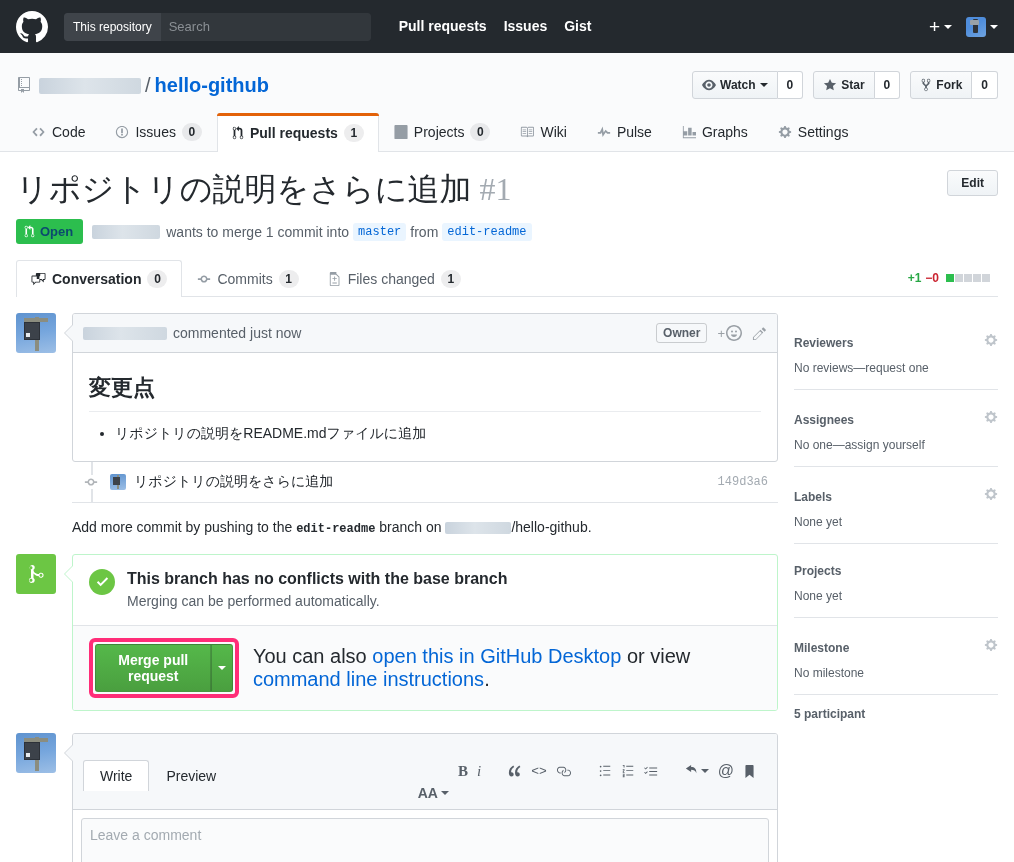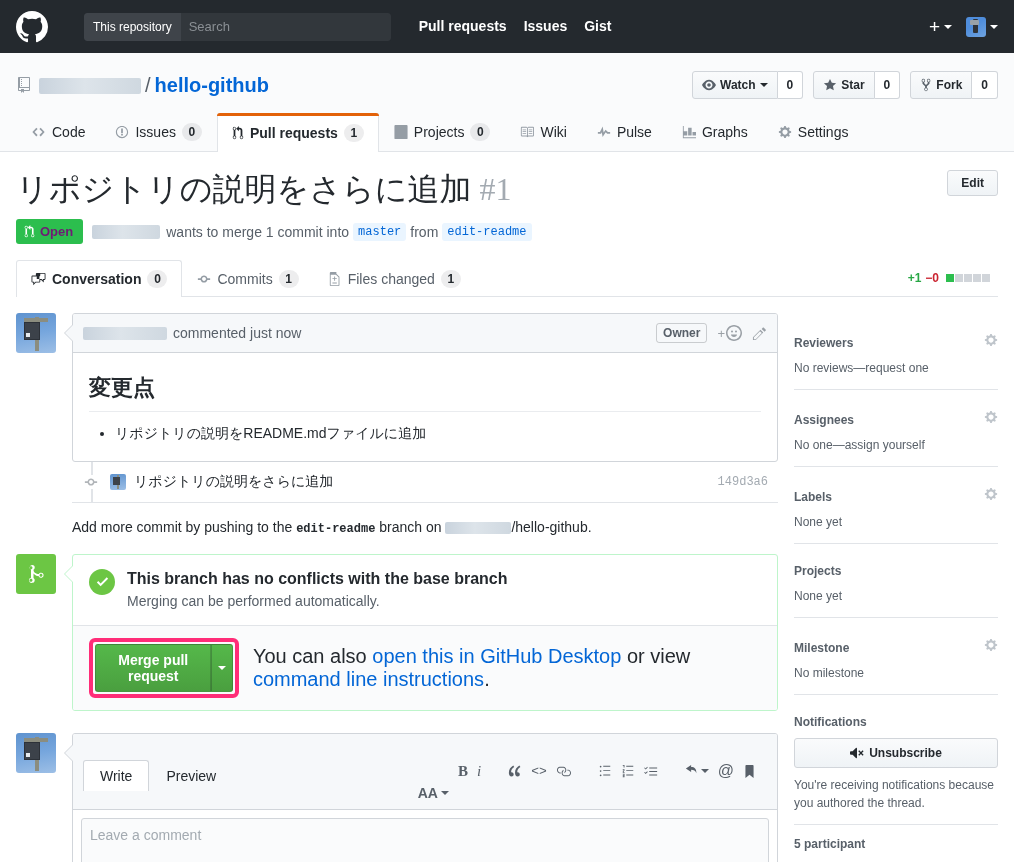--- a/index.html
+++ b/index.html
@@ -17,21 +17,21 @@
   .topnav {
     height: 53px;
     background: #24292e;
     display: flex;
     align-items: center;
     padding: 0 16px;
   }
   .gh-logo { width: 32px; height: 32px; fill: #fff; flex: 0 0 auto; }
   .searchwrap {
     display: flex; align-items: stretch;
-    margin-left: 36px;
+    margin-left: 16px;
     height: 28px;
     border-radius: 3px;
     overflow: hidden;
   }
   .scope {
     background: #3f444a;
     color: #fff;
     font-size: 12px;
     padding: 0 9px;
     display: flex; align-items: center;
@@ -170,21 +170,21 @@
     border: 1px solid #d1d5da;
     border-radius: 3px;
     font-size: 12px; font-weight: bold;
     padding: 5px 13px;
     cursor: pointer;
     color: #24292e;
   }
   .pr-meta { display: flex; align-items: center; margin-top: 11px; font-size: 14px; color: #586069; gap: 0; }
   .state-badge {
     background: #2cbe4e;
-    color: #701a75;
+    color: #0c4a6e;
     font-size: 13px; font-weight: bold;
     padding: 5px 10px 5px 8px;
     border-radius: 3px;
     display: inline-flex; align-items: center; gap: 5px;
     margin-right: 9px;
   }
   .state-badge svg { fill: #fff; }
   .branchtag {
     background: #eaf5ff;
     color: #0366d6;
@@ -848,30 +848,18 @@
       </div>
       <div class="sb-section">
         <div class="sb-head">
           <span>Milestone</span>
           <span class="gear"><svg width="14" height="14" viewBox="0 0 14 16">
                 <path d="M14 8.77v-1.6l-1.94-.64-.45-1.09.88-1.84-1.13-1.13-1.81.91-1.09-.45-.69-1.92h-1.6l-.63 1.94-1.11.45-1.84-.88-1.13 1.13.91 1.81-.45 1.09L0 7.23v1.59l1.94.64.45 1.09-.88 1.84 1.13 1.13 1.81-.91 1.09.45.69 1.92h1.59l.63-1.94 1.11-.45 1.84.88 1.13-1.13-.92-1.81.47-1.09L14 8.75v.02zM7 11c-1.66 0-3-1.34-3-3s1.34-3 3-3 3 1.34 3 3-1.34 3-3 3z"></path>
               </svg></span>
         </div>
         <div class="sb-val">No milestone</div>
       </div>
-      <div class="sb-section">
-        <div class="sb-head">
-          <span>Notifications</span>
-        </div>
-        <button class="unsub-btn">
-          <svg width="14" height="14" viewBox="0 0 16 16">
-              <path d="M8 2.81v10.38c0 .67-.81 1-1.28.53L3 10H1c-.55 0-1-.45-1-1V7c0-.55.45-1 1-1h2l3.72-3.72C7.19 1.81 8 2.14 8 2.81zm7.53 3.22l-1.06-1.06-1.97 1.97-1.97-1.97-1.06 1.06L11.44 8 9.47 9.97l1.06 1.06 1.97-1.97 1.97 1.97 1.06-1.06L13.56 8l1.97-1.97z"></path>
-            </svg>
-          <span>Unsubscribe</span>
-        </button>
-        <div class="sb-note">You're receiving notifications because you authored the thread.</div>
-      </div>
       <div class="sb-section last">
         <div class="participant">5 participant</div>
       </div>
     </div>
   </div>
 </div>
 
 </body></html>

